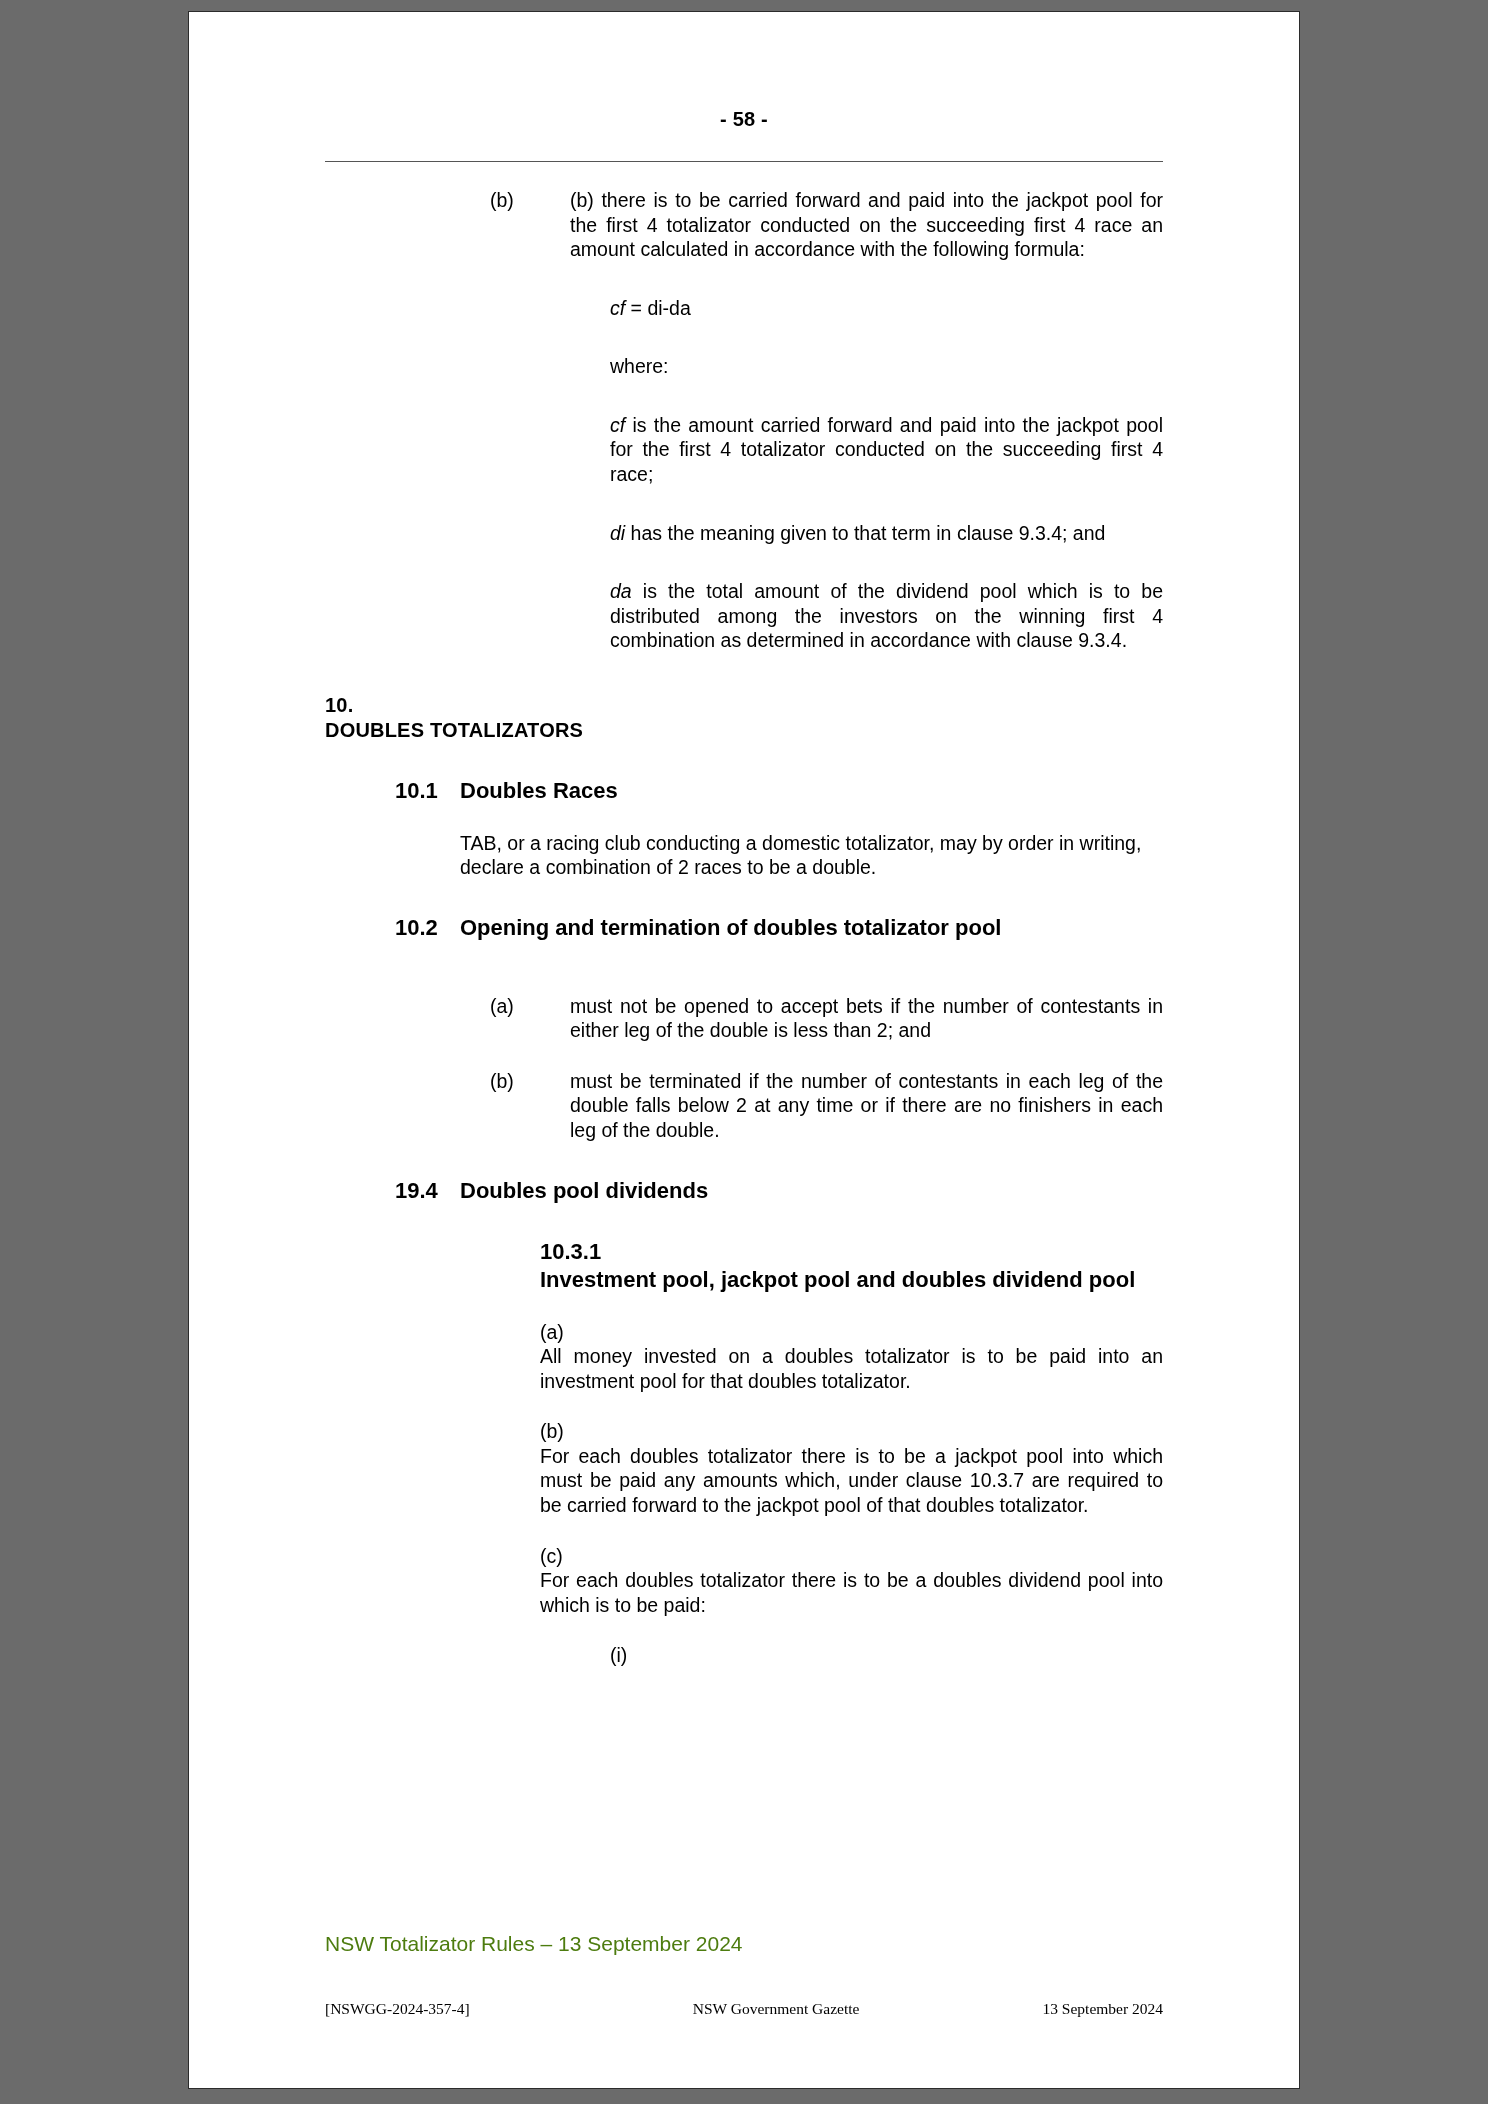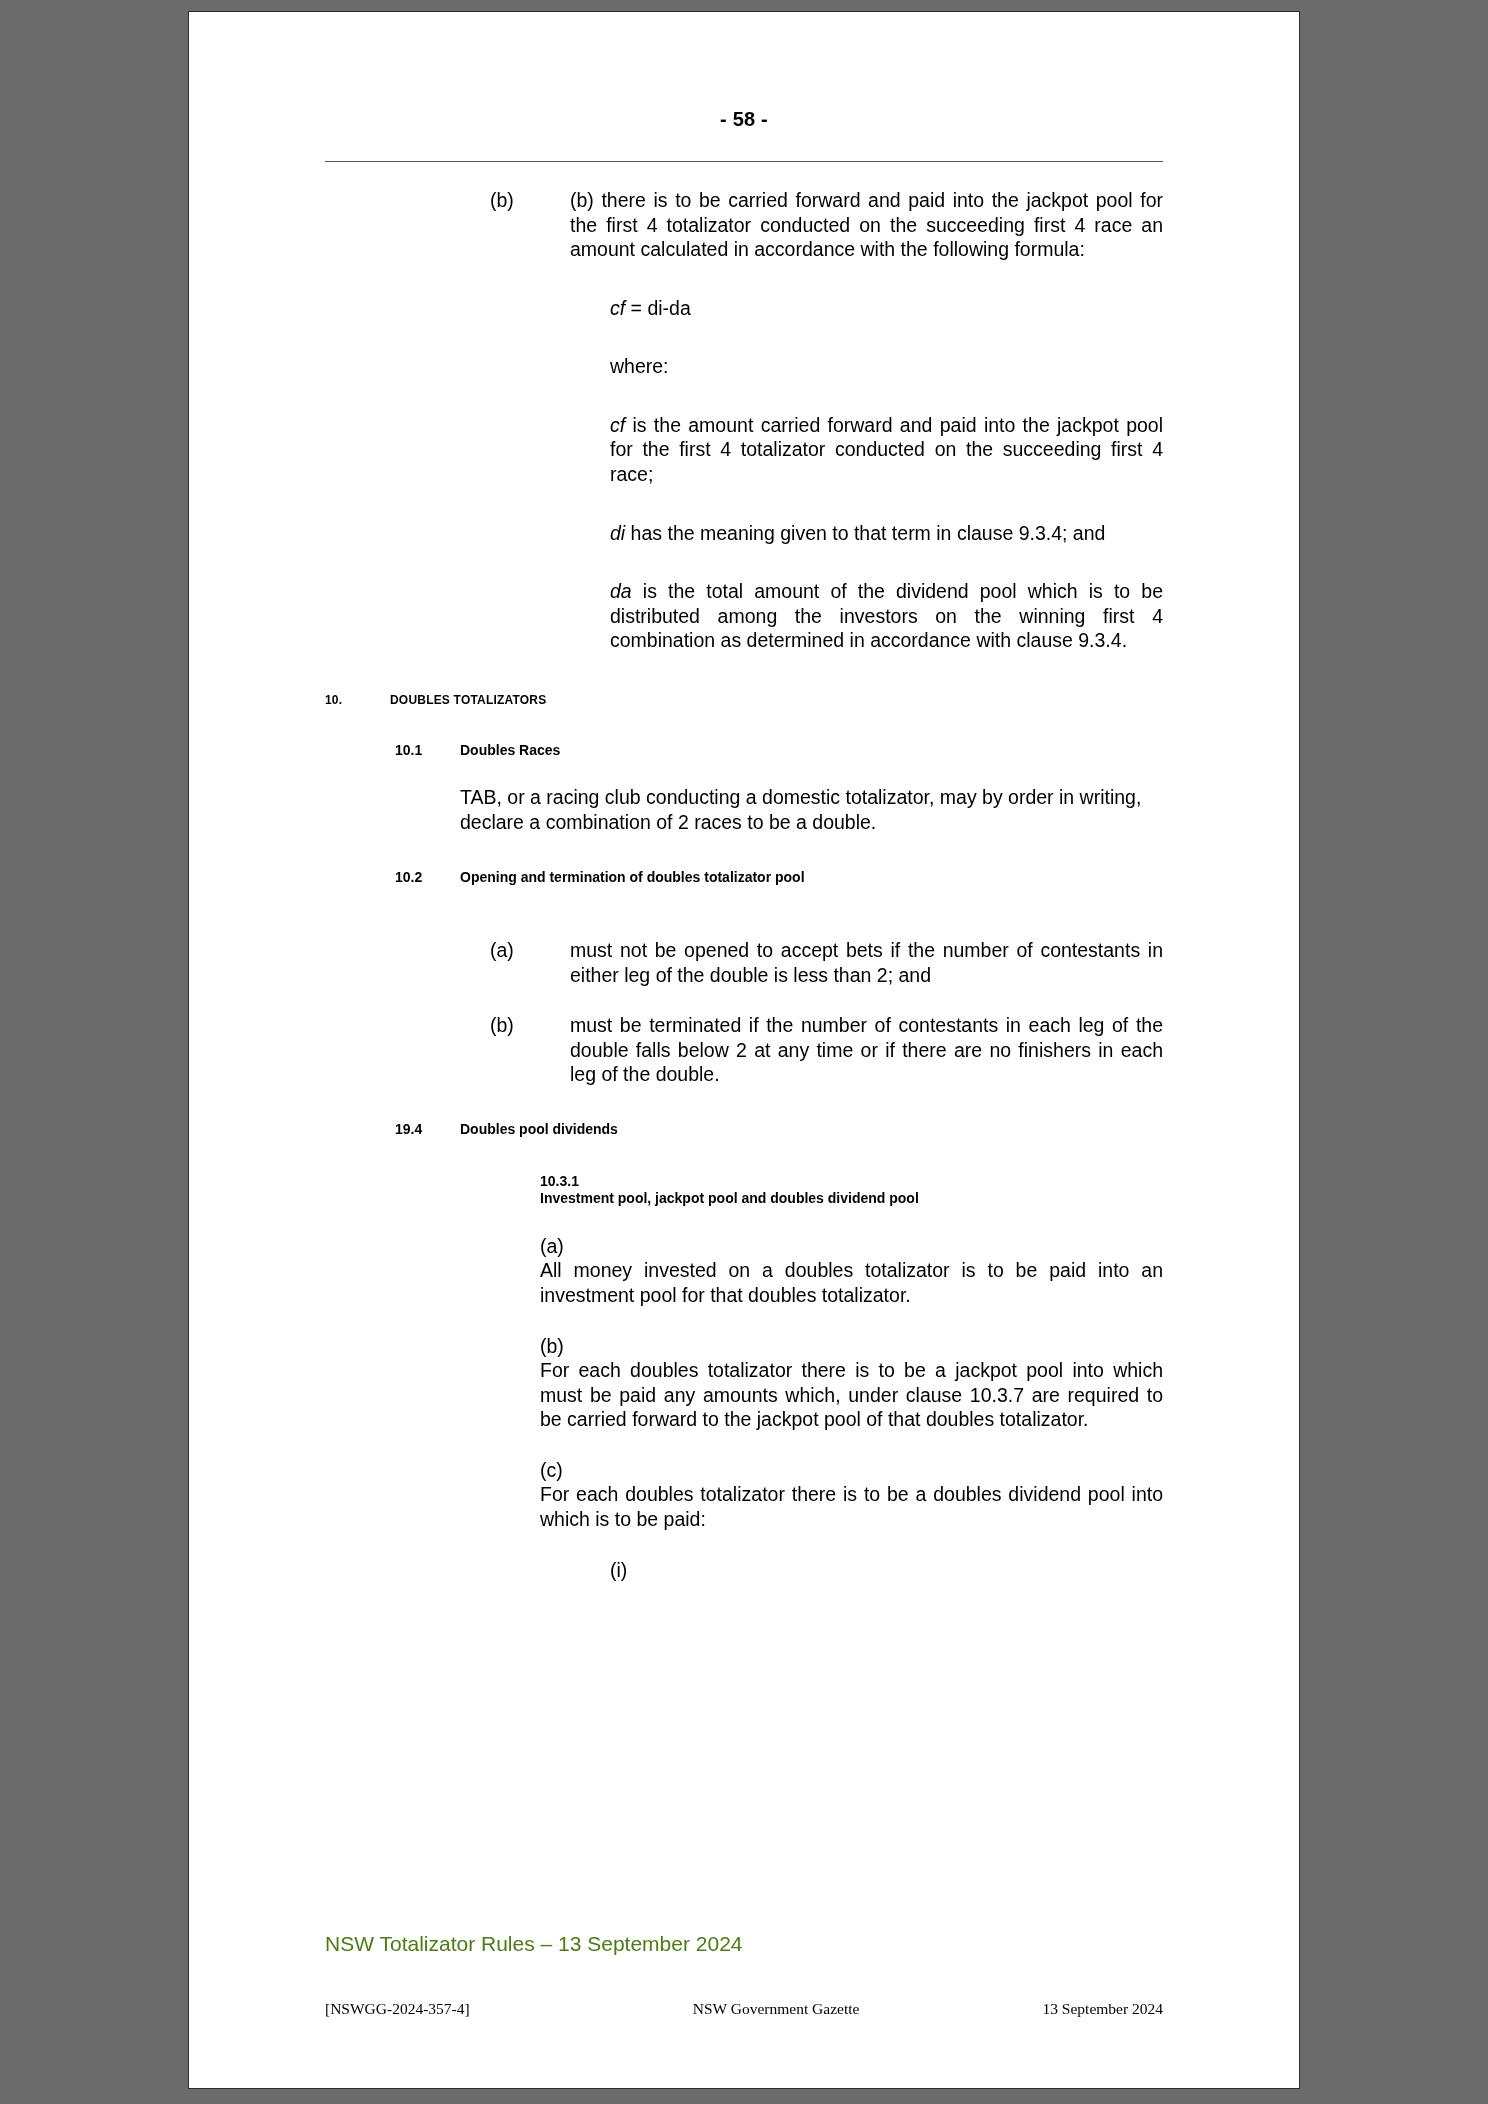--- a/index.html
+++ b/index.html
@@ -83,26 +83,27 @@
   .ind-285{ margin-left: 285px; }
 
   .mk-65  { width: 65px; }
   .mk-80  { width: 80px; }
   .gap-md { height: 26px; }
   .gap-lg { height: 34px; }
   .gap-xl { height: 40px; }
 
   .heading-main {
     font-weight: bold;
-    font-size: 12px;
+    font-size: 20px;
     letter-spacing: 0.2px;
+    flex-direction: column;
   }
   .heading-sub {
     font-weight: bold;
-    font-size: 14px;
+    font-size: 22px;
   }
   .italic { font-style: italic; }
 
   
   .rules-footer {
     position: absolute;
     left: 136px;
     top: 1920px;
     font-size: 21px;
     color: #4d7c0f;

